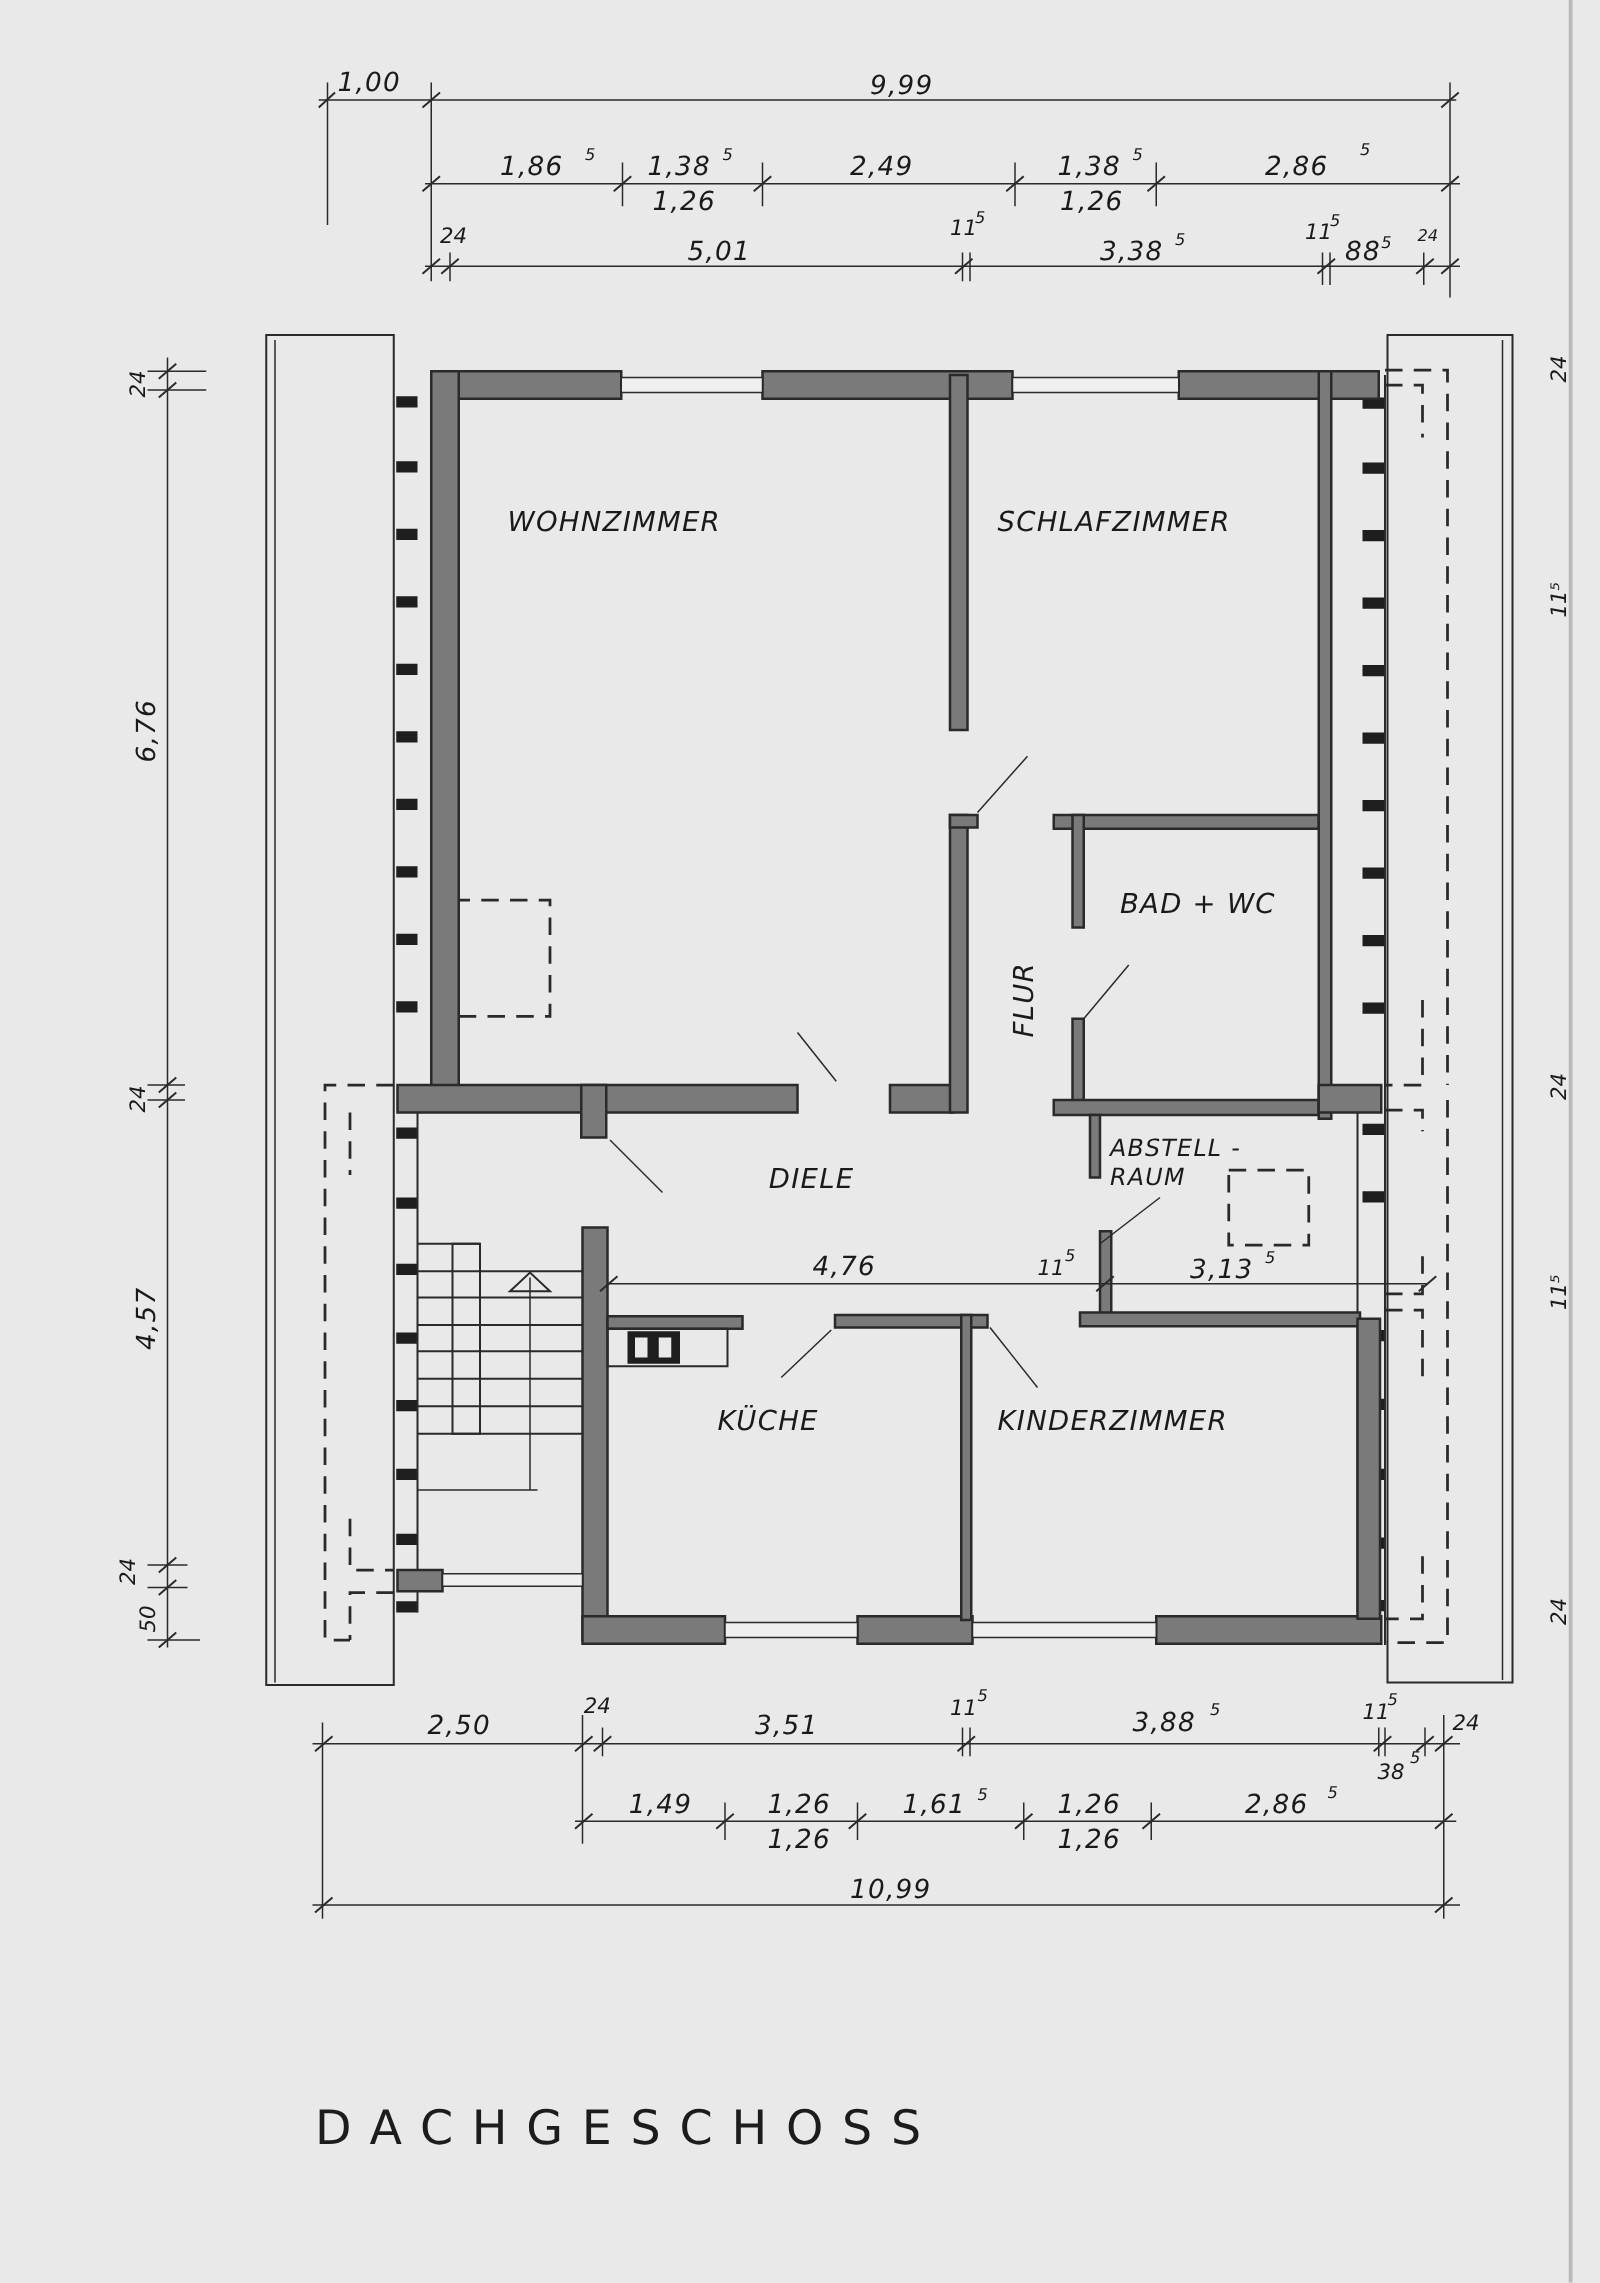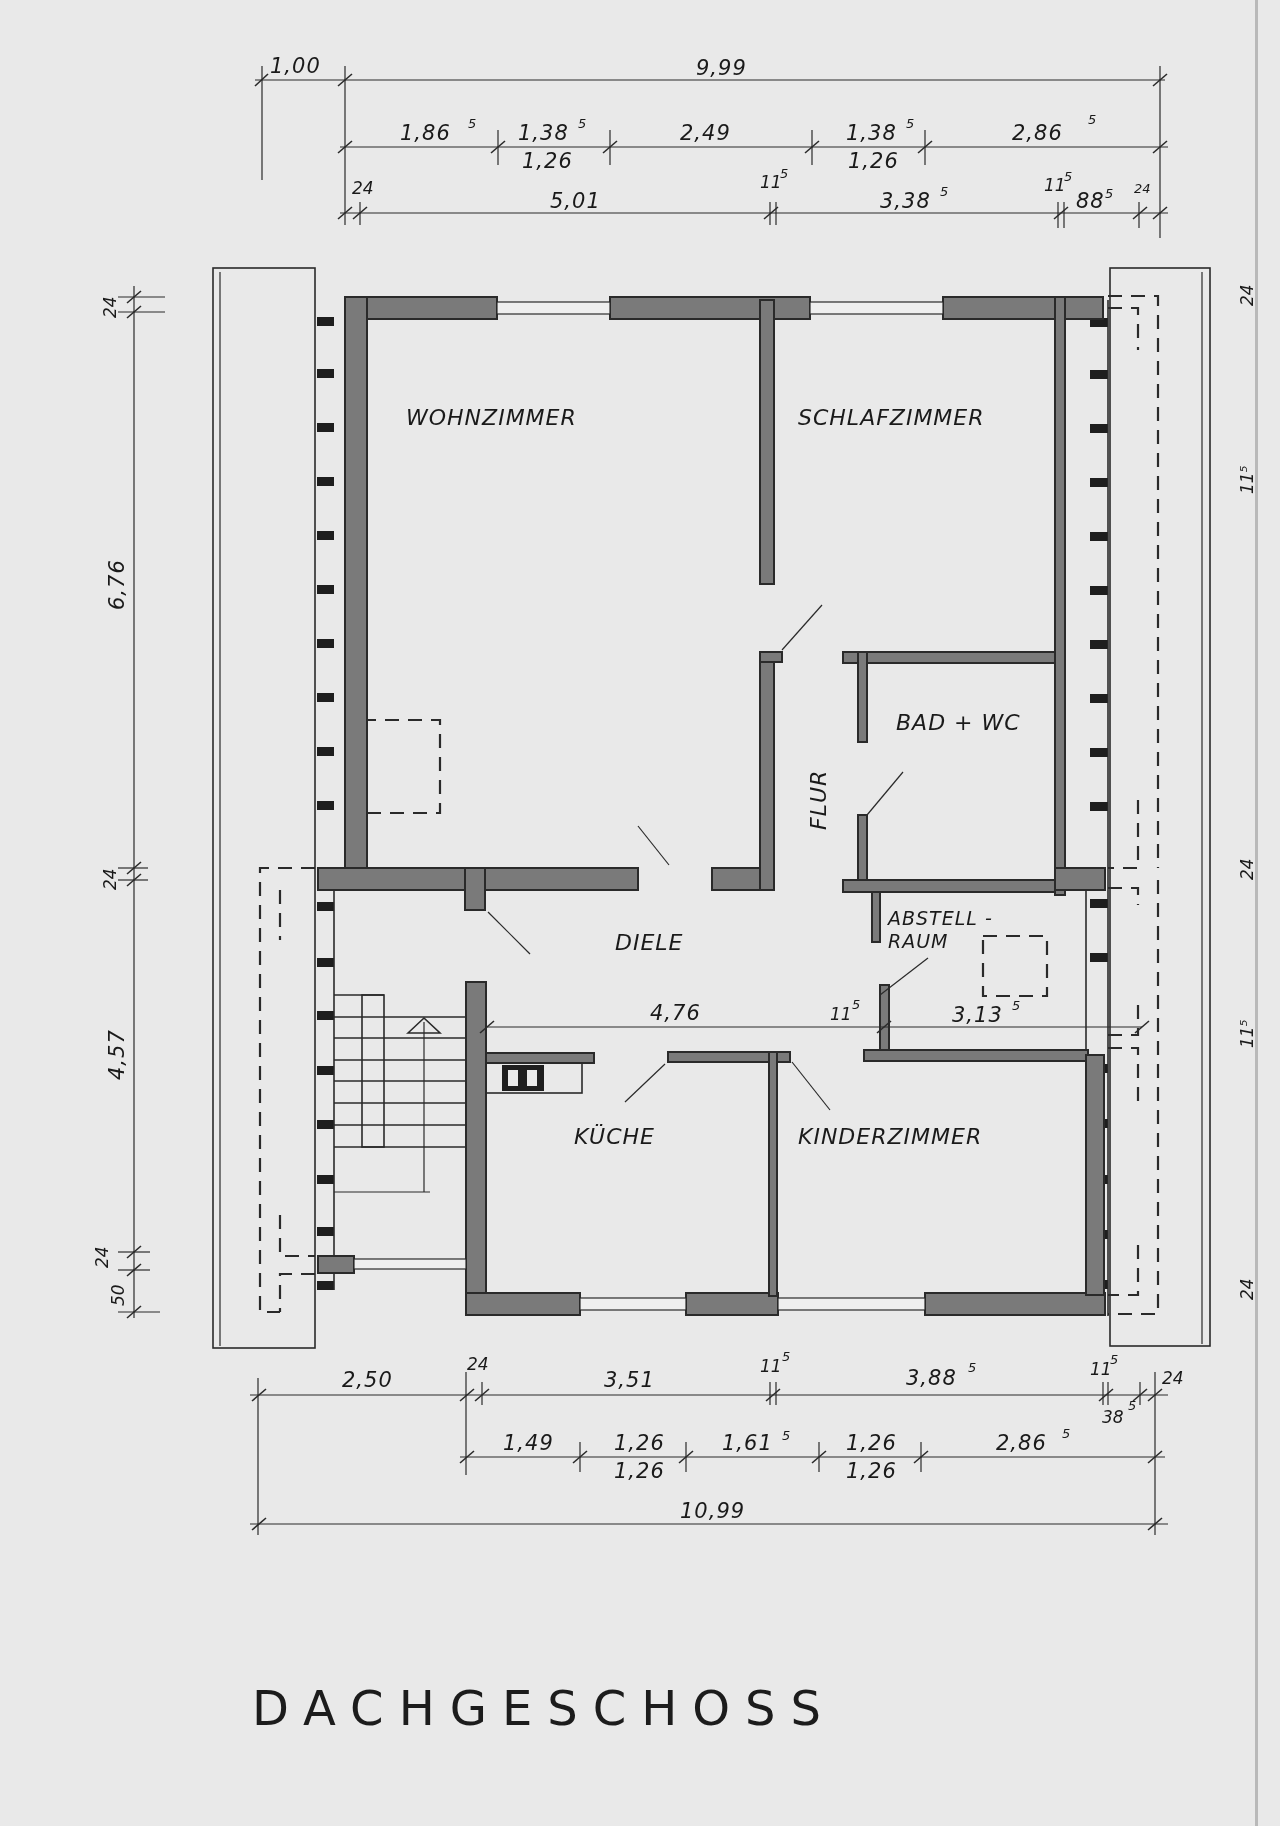--- a/index.html
+++ b/index.html
@@ -3,21 +3,21 @@
 <meta charset="utf-8">
 <style>
   html, body { margin: 0; padding: 0; }
   body { width: 1280px; height: 1826px; background: #e9e9e9; position: relative; overflow: hidden; font-family: "DejaVu Sans", sans-serif; }
   #plan { position: absolute; left: 0; top: 0; width: 1280px; height: 1826px; }
   .hand { font-family: "DejaVu Sans", sans-serif; font-style: italic; fill: #1a1a1a; }
   .dim { font-size: 21px; letter-spacing: 1px; }
   .dim-small { font-size: 17px; }
   .room { font-size: 22px; letter-spacing: 1px; }
   .sup { font-size: 13px; }
-  .title { position: absolute; left: 252px; top: 1680px; font-family: "DejaVu Sans", sans-serif; font-size: 48px; letter-spacing: 15px; color: #1c1c1c; }
+  .title { position: absolute; left: 252px; top: 1680px; font-family: "DejaVu Sans", sans-serif; font-size: 38px; letter-spacing: 15px; color: #1c1c1c; }
   .frame-line { position: absolute; left: 1255px; top: 0; width: 3px; height: 1826px; background: #b9b9b9; }
 </style>
 </head>
 <body>
 
 <svg id="plan" viewBox="0 0 1280 1826" xmlns="http://www.w3.org/2000/svg">
   <defs>
     <style>
       .w { fill: #7a7a7a; stroke: #2a2a2a; stroke-width: 2; }
       .ln { stroke: #2a2a2a; stroke-width: 1.6; fill: none; }

